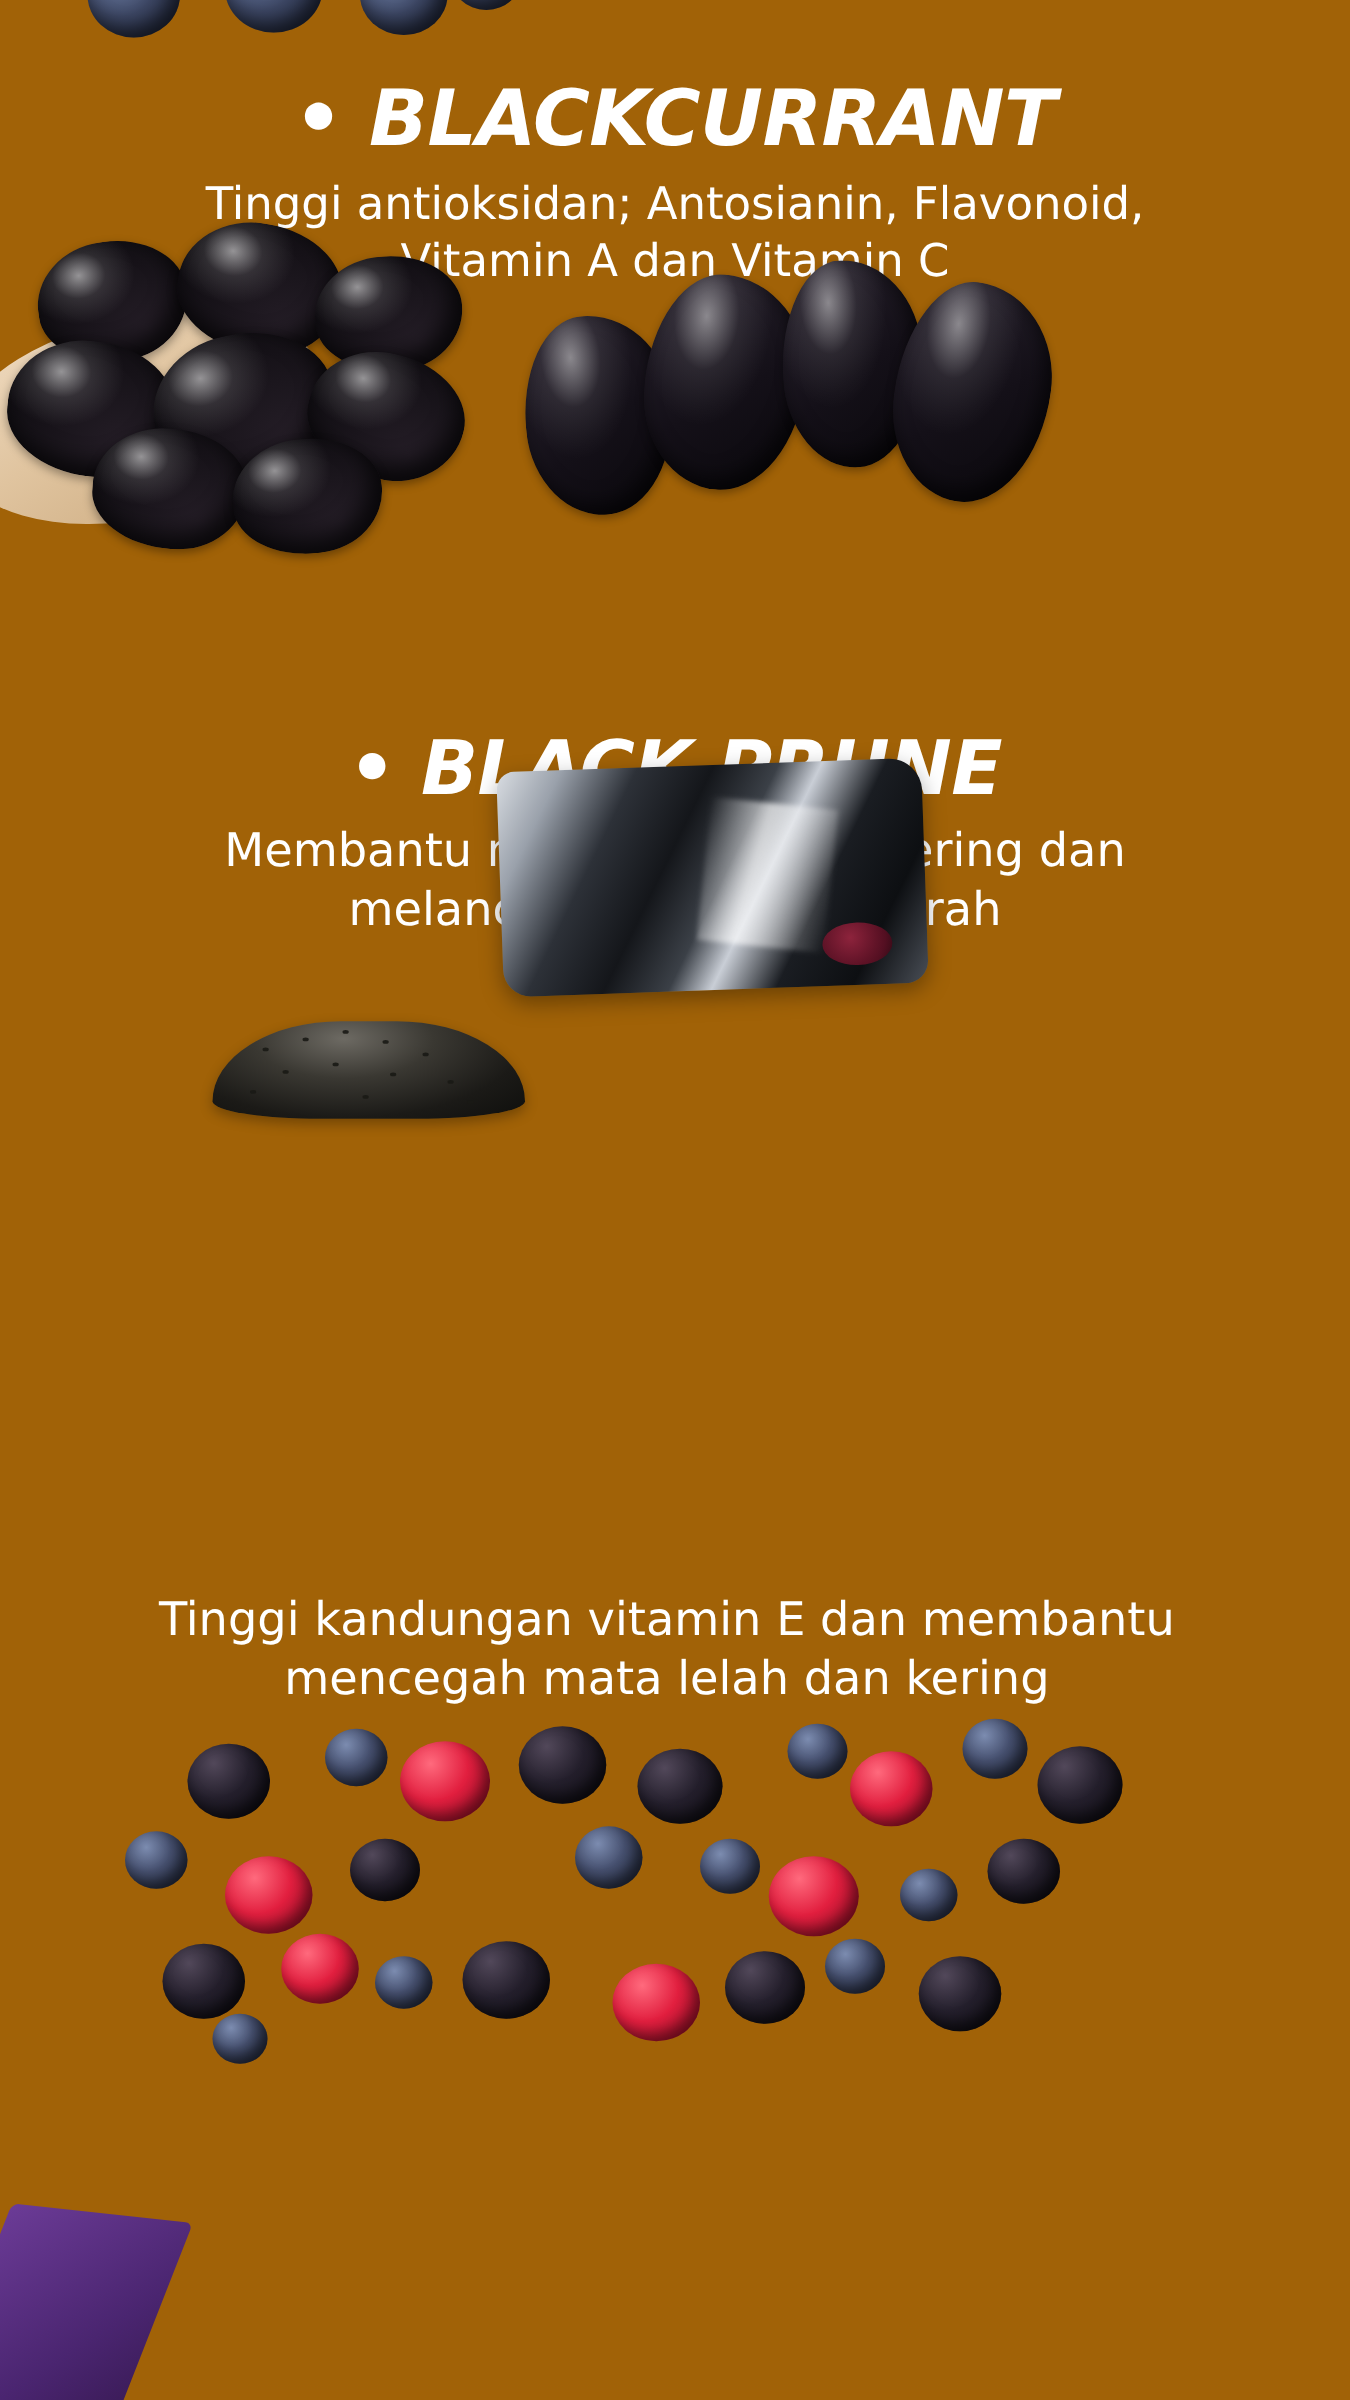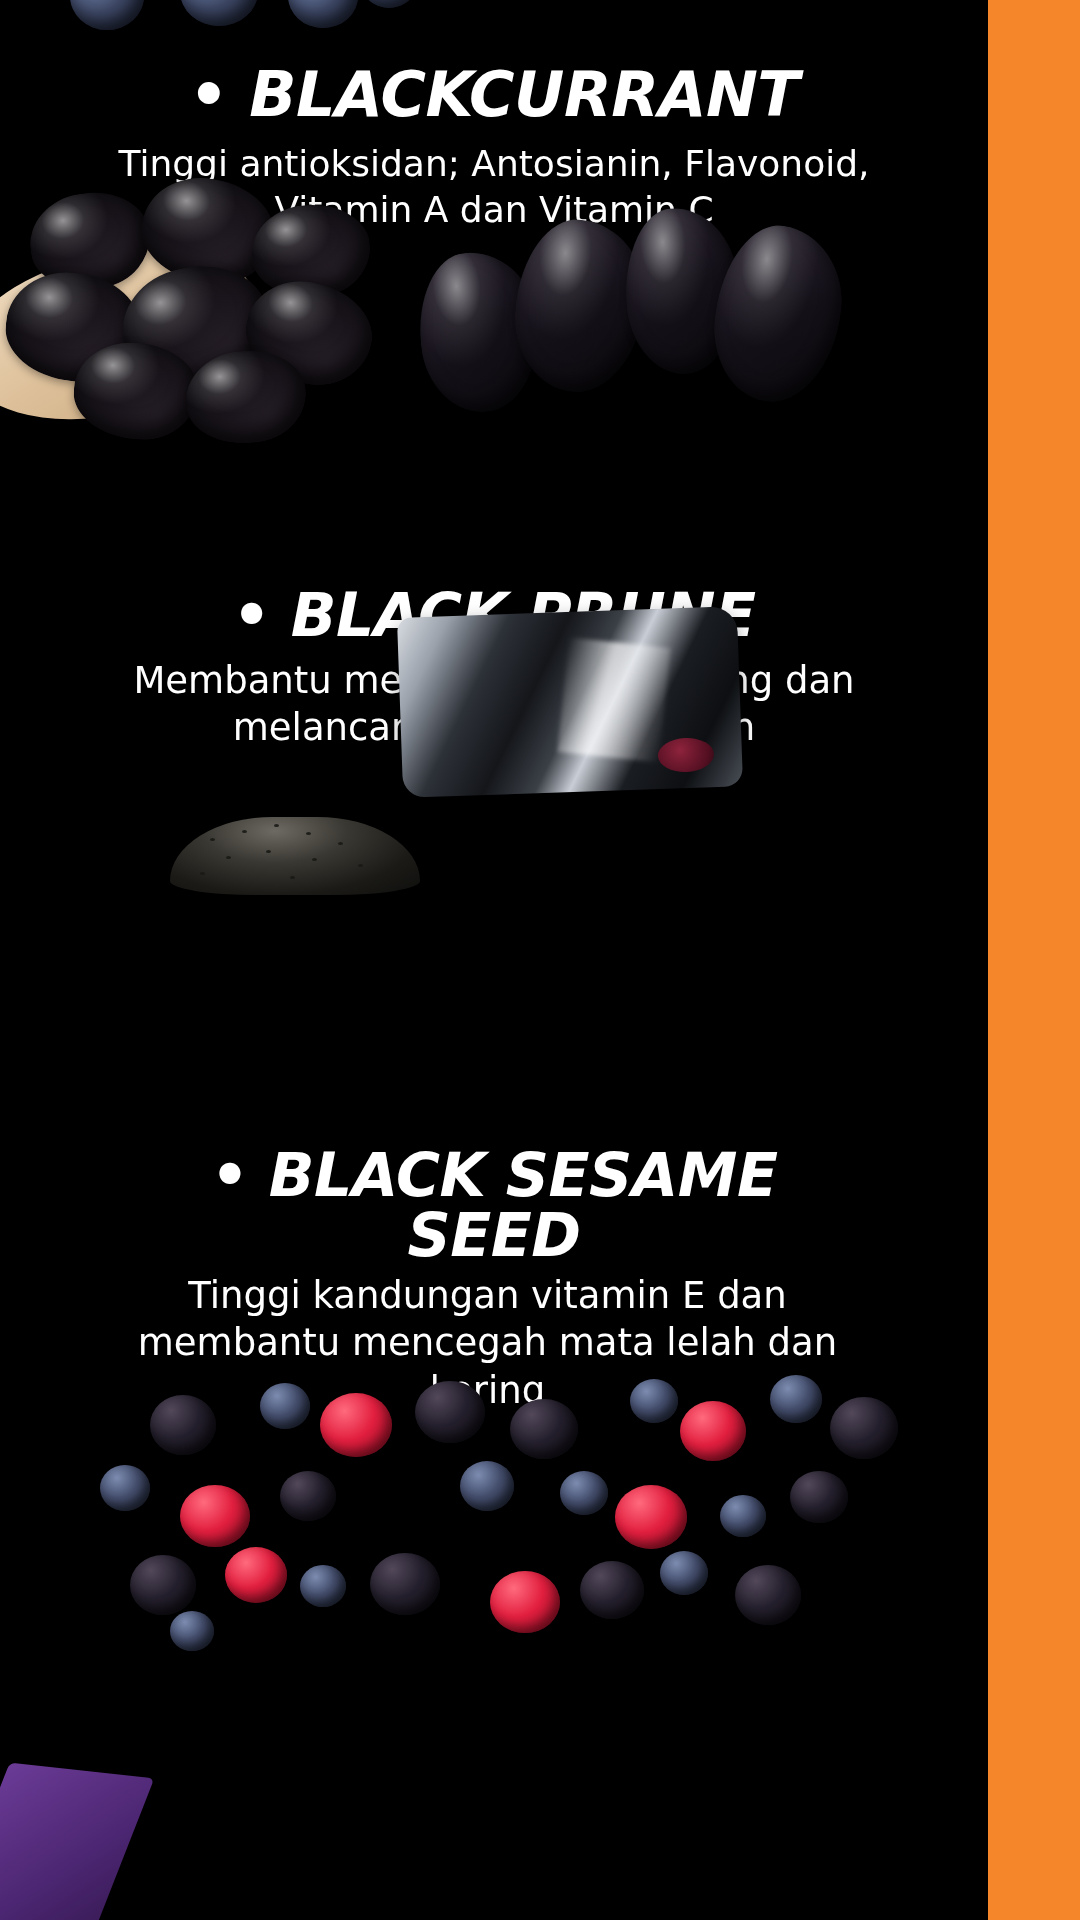--- a/index.html
+++ b/index.html
@@ -9,23 +9,23 @@
   body {
     width: 1080px;
     height: 1920px;
     background: #F5862A;
     font-family: "DejaVu Sans", sans-serif;
     overflow: hidden;
     position: relative;
   }
   .page {
     position: relative;
-    width: 988px;
+    width: 1080px;
     height: 1920px;
-    background: #000000;
+    background: #a16207;
     overflow: hidden;
   }
 
   
   .heading {
     color: #ffffff;
     font-family: "DejaVu Sans", sans-serif;
     font-weight: bold;
     font-style: italic;
     text-align: center;
@@ -302,21 +302,20 @@
     <div class="seed" style="left:168px; top:52px;"></div>
     <div class="seed" style="left:56px;  top:66px;"></div>
     <div class="seed" style="left:96px;  top:60px;"></div>
     <div class="seed" style="left:142px; top:68px;"></div>
     <div class="seed" style="left:188px; top:74px;"></div>
     <div class="seed" style="left:30px;  top:82px;"></div>
     <div class="seed" style="left:120px; top:86px;"></div>
     <div class="seed" style="left:204px; top:90px;"></div>
   </div>
 
-  <h1 class="heading h-sesame">• BLACK SESAME SEED</h1>
   <p class="para p-sesame">Tinggi kandungan vitamin E dan membantu mencegah mata lelah dan kering</p>
 
   <div class="img-area berry-field">
     <div class="berry b-black" style="left:80px;  top:20px;  width:66px; height:60px;"></div>
     <div class="berry b-blue" style="left:190px; top:8px;   width:50px; height:46px;"></div>
     <div class="berry b-rasp" style="left:250px; top:18px;  width:72px; height:64px;"></div>
     <div class="berry b-black" style="left:345px; top:6px;   width:70px; height:62px;"></div>
     <div class="berry b-black" style="left:440px; top:24px;  width:68px; height:60px;"></div>
     <div class="berry b-blue" style="left:560px; top:4px;   width:48px; height:44px;"></div>
     <div class="berry b-rasp" style="left:610px; top:26px;  width:66px; height:60px;"></div>

